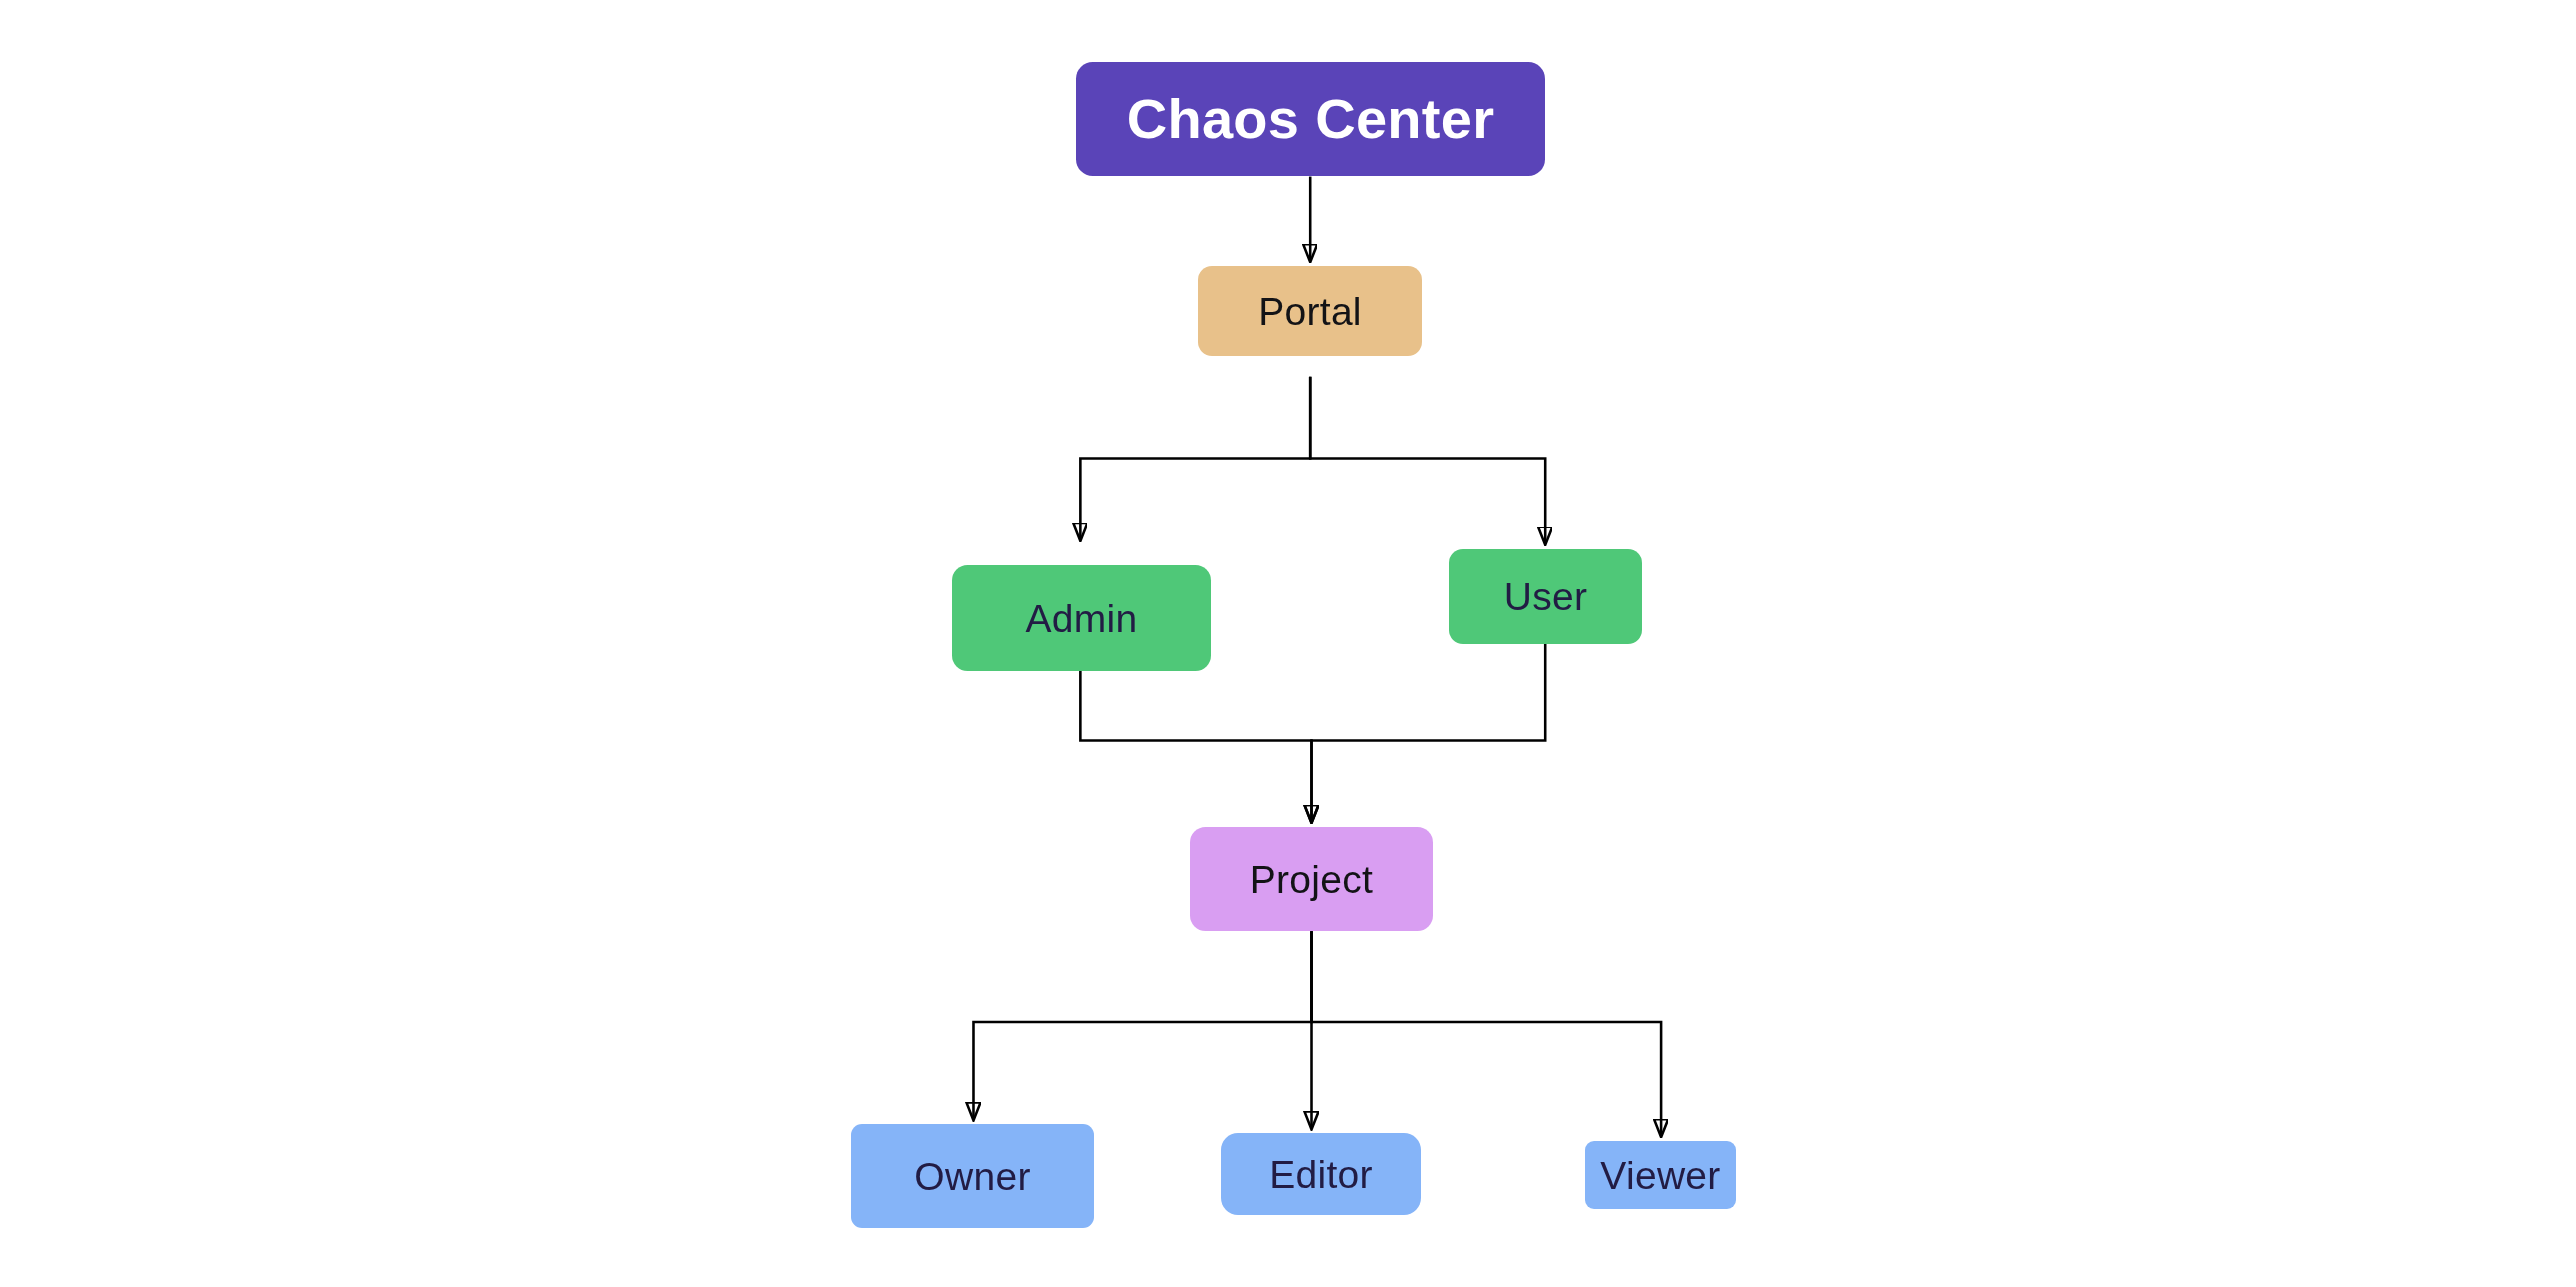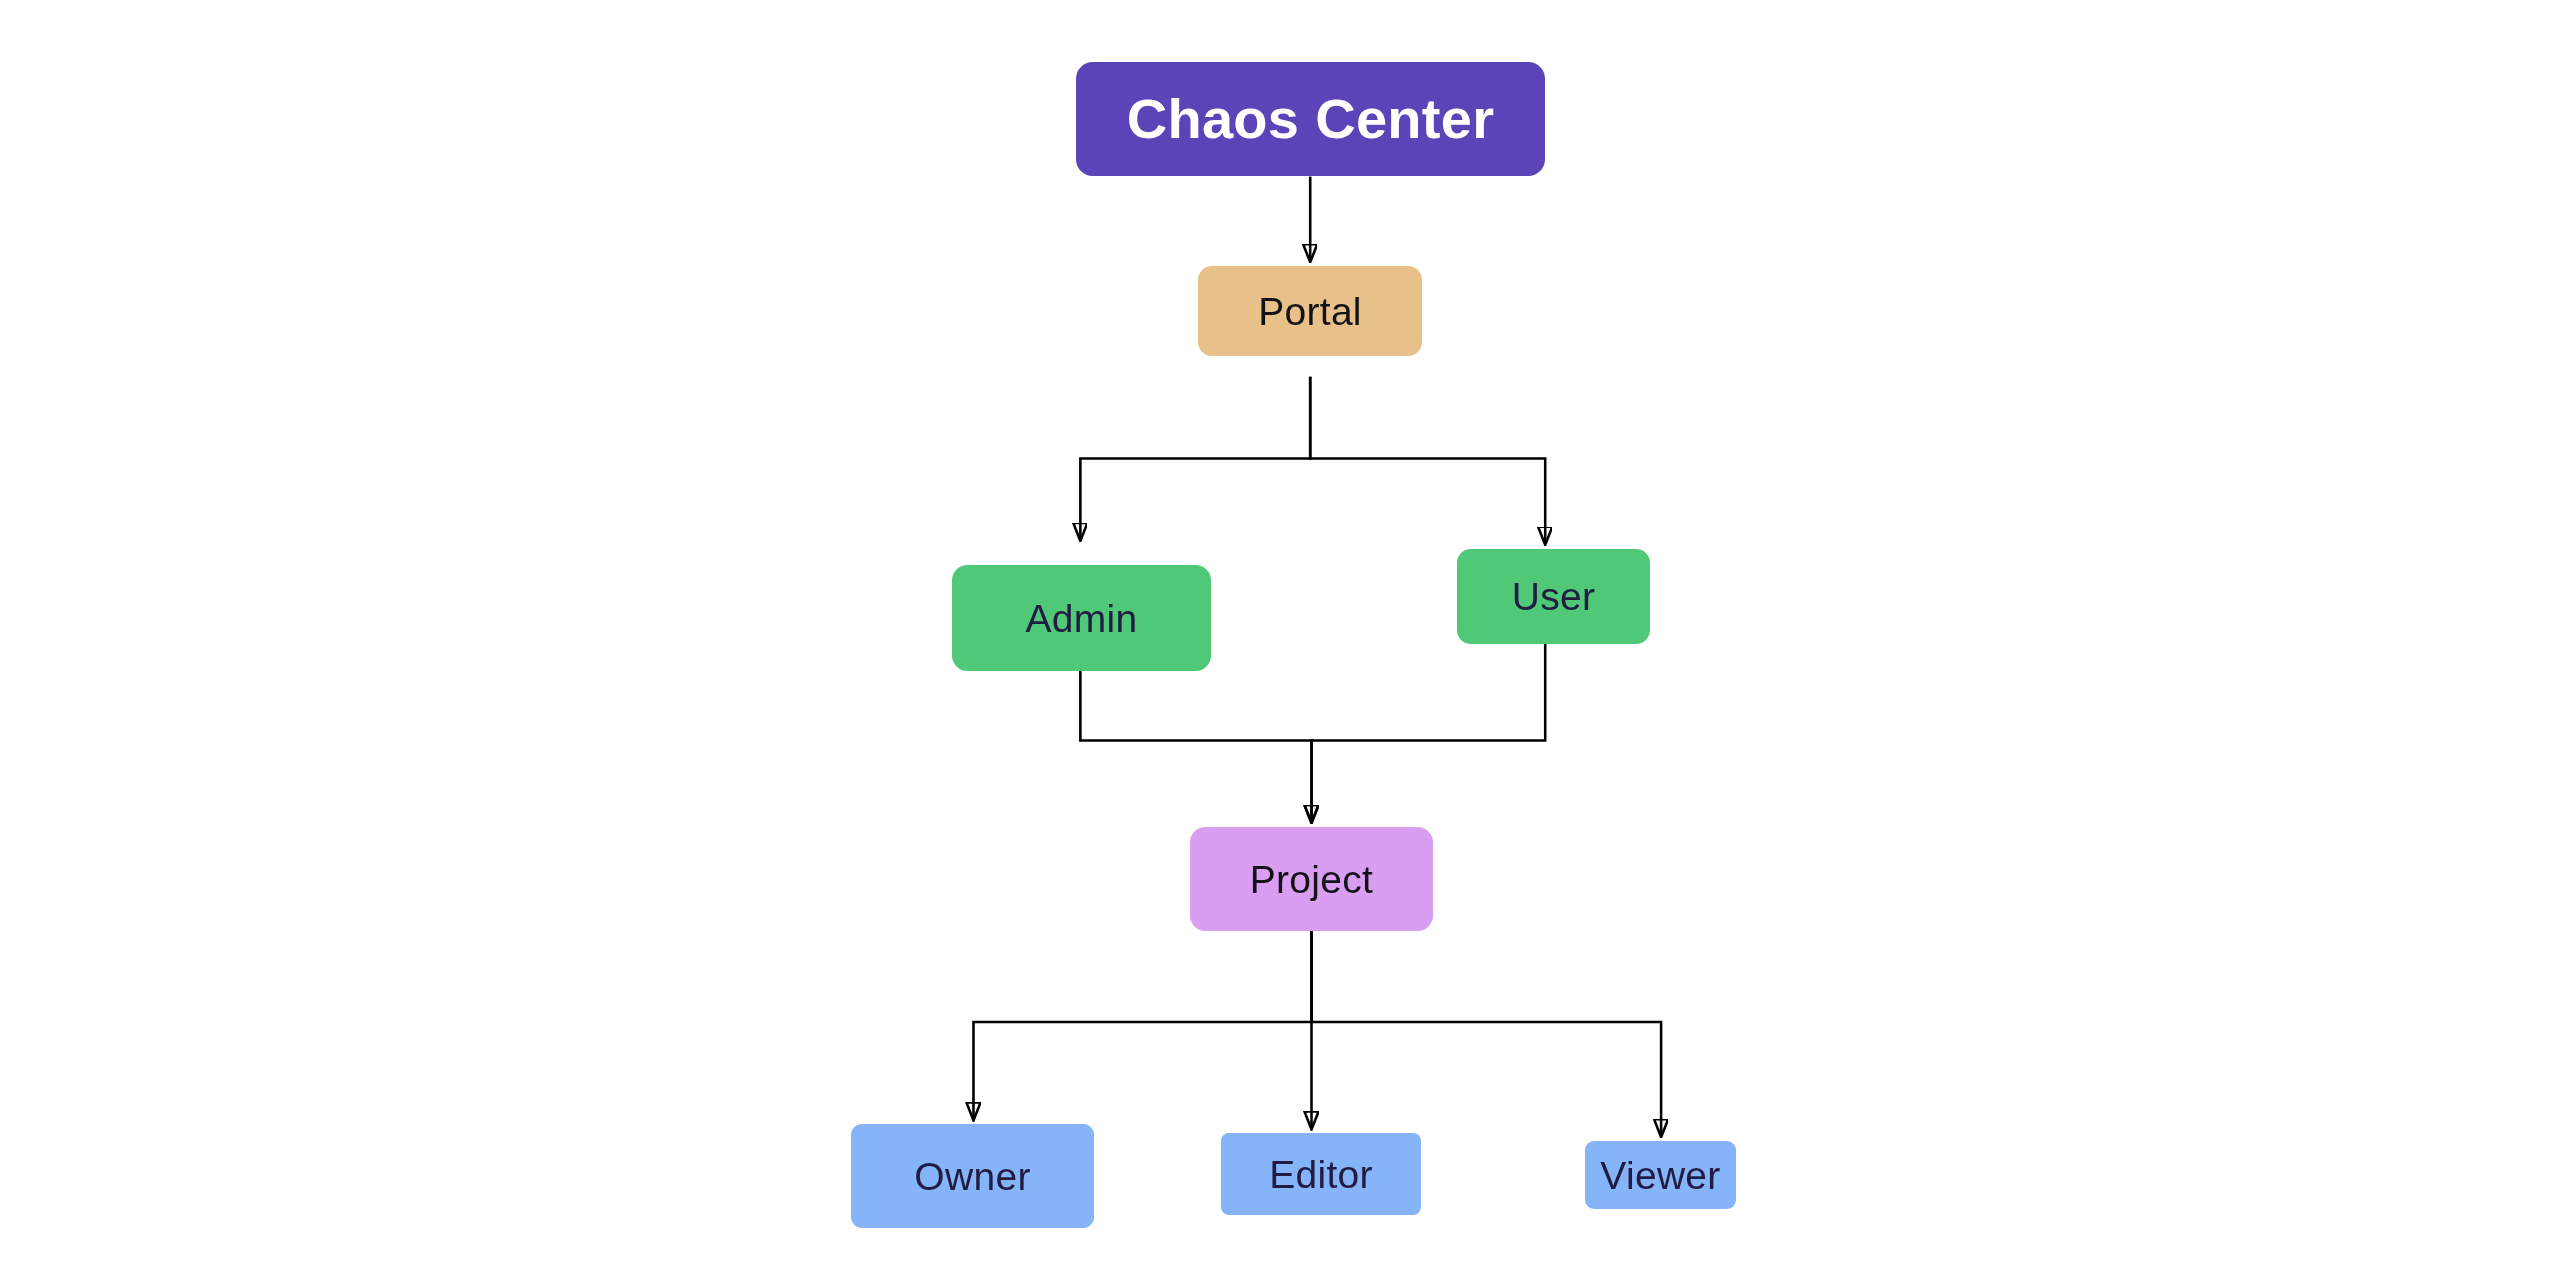--- a/index.html
+++ b/index.html
@@ -44,21 +44,21 @@
     font-size: 56px;
     font-weight: 700;
   }
   
   .n-chaos   { left: 1076px; top:   62px; width: 469px; height: 114px; border-radius: 16.7px; }
   .n-portal  { left: 1198px; top:  266px; width: 224px; height: 90px; border-radius: 14px; }
   .n-admin   { left: 952px; top:  565px; width: 259px; height: 106px; border-radius: 15.5px; }
   .n-user    { left: 1449px; top:  549px; width: 193px; height: 95px; border-radius: 14px; }
   .n-project { left: 1190px; top: 827px; width: 243px; height: 104px; border-radius: 15.5px; }
   .n-owner   { left: 851px; top: 1124px; width: 243px; height: 104px; border-radius: 11px; }
-  .n-editor  { left: 1221px; top: 1133px; width: 200px; height: 82px; border-radius: 8px; }
+  .n-editor  { left: 1221px; top: 1133px; width: 200px; height: 82px; border-radius: 17px; }
   .n-viewer  { left: 1585px; top: 1141px; width: 151px; height: 68px; border-radius: 9px; }
 </style>
 </head>
 <body>
 
 <div class="canvas">
 
   <svg class="edges-layer" viewBox="0 0 4001 2000" xmlns="http://www.w3.org/2000/svg" aria-hidden="true">
     <defs>
       <marker id="arrow" markerUnits="userSpaceOnUse" markerWidth="30" markerHeight="24" refX="26" refY="11" orient="auto">
@@ -74,21 +74,21 @@
     <path d="M2037 1446 V 1752" marker-end="url(#arrow)"></path>
     <path d="M2037 1446 V 1587 H 2580 V 1764" marker-end="url(#arrow)"></path>
   </svg>
 
   <div class="node title n-chaos" style="background: rgb(90, 68, 184); color: rgb(255, 255, 255);">Chaos Center</div>
 
   <div class="node n-portal" style="background: rgb(232, 193, 138); color: rgb(19, 19, 22);">Portal</div>
 
   <div class="node n-admin" style="background: rgb(79, 200, 120); color: rgb(34, 28, 68);">Admin</div>
 
-  <div class="node n-user" style="background: rgb(79, 200, 120); color: rgb(34, 28, 68); margin-left: 8px;">User</div>
+  <div class="node n-user" style="background: rgb(79, 200, 120); color: rgb(34, 28, 68);">User</div>
 
   <div class="node n-project" style="background: rgb(217, 158, 242); color: rgb(19, 19, 22);">Project</div>
 
   <div class="node n-owner" style="background: rgb(133, 180, 248); color: rgb(34, 28, 68);">Owner</div>
 
   <div class="node n-editor" style="background: rgb(133, 180, 248); color: rgb(34, 28, 68);">Editor</div>
 
   <div class="node n-viewer" style="background: rgb(133, 180, 248); color: rgb(34, 28, 68);">Viewer</div>
 
 </div>

